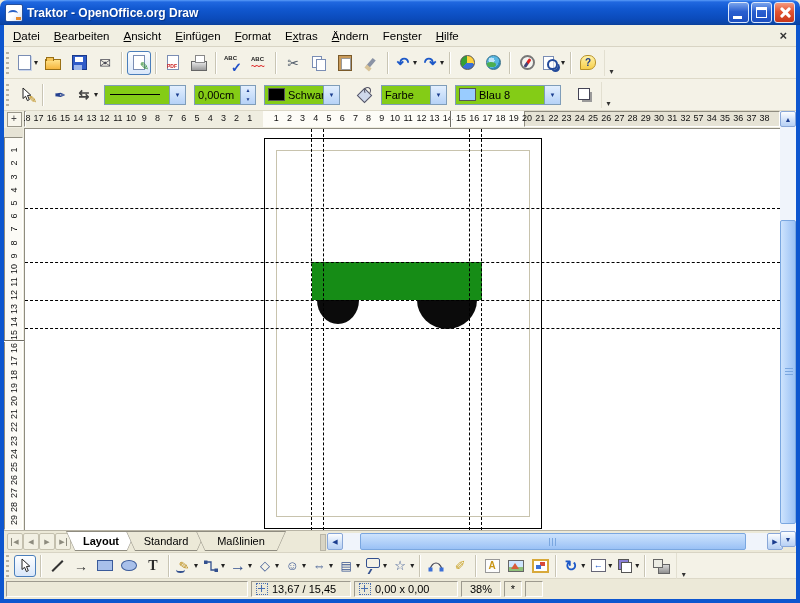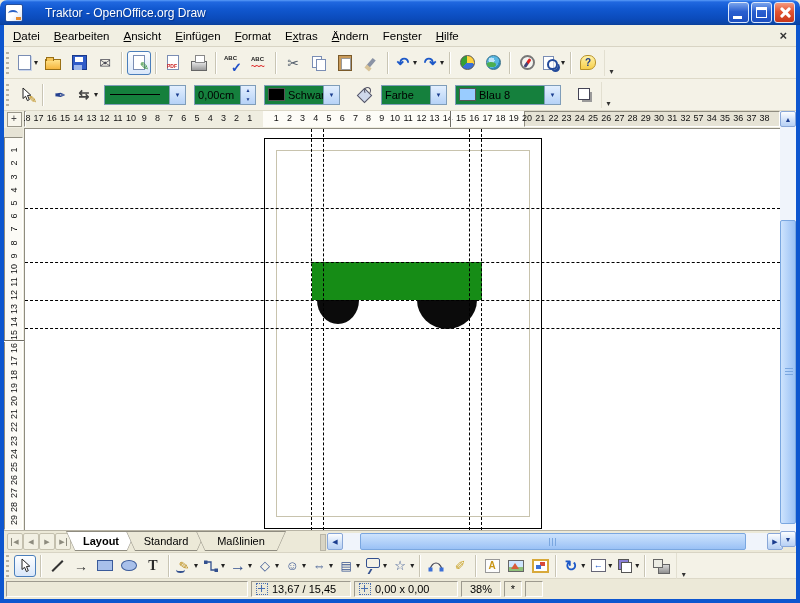--- a/index.html
+++ b/index.html
@@ -8,21 +8,21 @@
 
   
   .titlebar{position:absolute;left:0;top:0;width:800px;height:25px;box-sizing:border-box;
     background:linear-gradient(180deg,#5a9cf8 0%,#2068e0 8%,#1158d0 35%,#0b4bbb 75%,#0c45a6 94%,#0a3f9a 100%);
     border-radius:7px 7px 0 0;display:flex;align-items:center;padding:0 5px;}
   .appicon{width:16px;height:16px;border-radius:2px;background:linear-gradient(135deg,#ffffff 55%,#cfe0f8);
     border:1px solid #28509a;position:relative;flex:none;}
   .appicon::before{content:"";position:absolute;left:2px;top:5px;width:10px;height:5px;
     border-top:2px solid #2a62c8;border-radius:50%;}
   .appicon::after{content:"";position:absolute;right:1px;bottom:1px;width:5px;height:3px;background:#e88a2a;}
-  .title{color:#fff;font-weight:normal;font-size:12px;margin-left:22px;flex:1;
+  .title{color:#fff;font-weight:bold;font-size:12px;margin-left:4px;flex:1;
     text-shadow:1px 1px 1px #09368a;white-space:nowrap;}
   .wb{width:21px;height:21px;border-radius:3px;margin-left:2px;border:1px solid #dce8fb;
     box-sizing:border-box;position:relative;flex:none;}
   .wb.min,.wb.max{background:linear-gradient(180deg,#7aa4ec,#2a5fd0 45%,#1c4ec0);}
   .wb.close{background:linear-gradient(180deg,#f59a80,#e25432 45%,#c8371a);}
   .wb.min::after{content:"";position:absolute;left:4px;bottom:3px;width:9px;height:3px;background:#fff;}
   .wb.max::after{content:"";position:absolute;left:4px;top:4px;width:11px;height:11px;
     border:1px solid #fff;border-top-width:3px;box-sizing:border-box;}
   .wb.close::before,.wb.close::after{content:"";position:absolute;left:9px;top:3px;width:3px;height:13px;
     background:#fff;border-radius:1px;transform:rotate(45deg);}
@@ -47,21 +47,21 @@
     background:repeating-linear-gradient(180deg,#b5b1a2 0 2px,transparent 2px 5px);}
   .tbtn{min-width:24px;height:24px;display:flex;align-items:center;justify-content:center;
     border:1px solid transparent;border-radius:3px;margin:0 1px;box-sizing:border-box;flex:none;}
   .tbtn.active{background:linear-gradient(180deg,#fdfeff,#d9e7fa);border-color:#4a7ebb;}
   .sep{width:0;height:22px;border-left:1px solid #c9c5b4;border-right:1px solid #fff;margin:0 3px;flex:none;}
   .caret{font-size:8px;color:#222;margin-left:1px;}
   .overflow{width:13px;height:26px;display:flex;align-items:flex-end;justify-content:center;
     margin-left:3px;flex:none;border-left:1px solid #e2dfd0;}
   .overflow::before{content:"▾";font-size:8px;color:#333;}
 
-  .combo,.spin{height:20px;background:#15803d;border:1px solid #7f9db9;display:flex;align-items:center;
+  .combo,.spin{height:20px;background:#84cc16;border:1px solid #7f9db9;display:flex;align-items:center;
     margin:0 4px;font-size:11px;box-sizing:border-box;flex:none;}
   .combo .lbl{padding:0 3px;white-space:nowrap;overflow:hidden;}
   .cbtn{width:15px;height:100%;margin-left:auto;border-left:1px solid #7f9db9;flex:none;
     background:linear-gradient(180deg,#e3effe,#b6d2f7);display:flex;align-items:center;justify-content:center;}
   .cbtn::before{content:"▼";font-size:6px;color:#1b3d8f;}
   .swatch{width:15px;height:11px;border:1px solid #555;margin-left:3px;flex:none;}
   .linepreview{width:50px;height:1px;background:#000;margin-left:5px;}
   .sbtns{width:14px;height:100%;margin-left:auto;border-left:1px solid #7f9db9;display:flex;
     flex-direction:column;background:linear-gradient(180deg,#e3effe,#b6d2f7);}
   .sbtns i{flex:1;display:flex;align-items:center;justify-content:center;font-style:normal;

